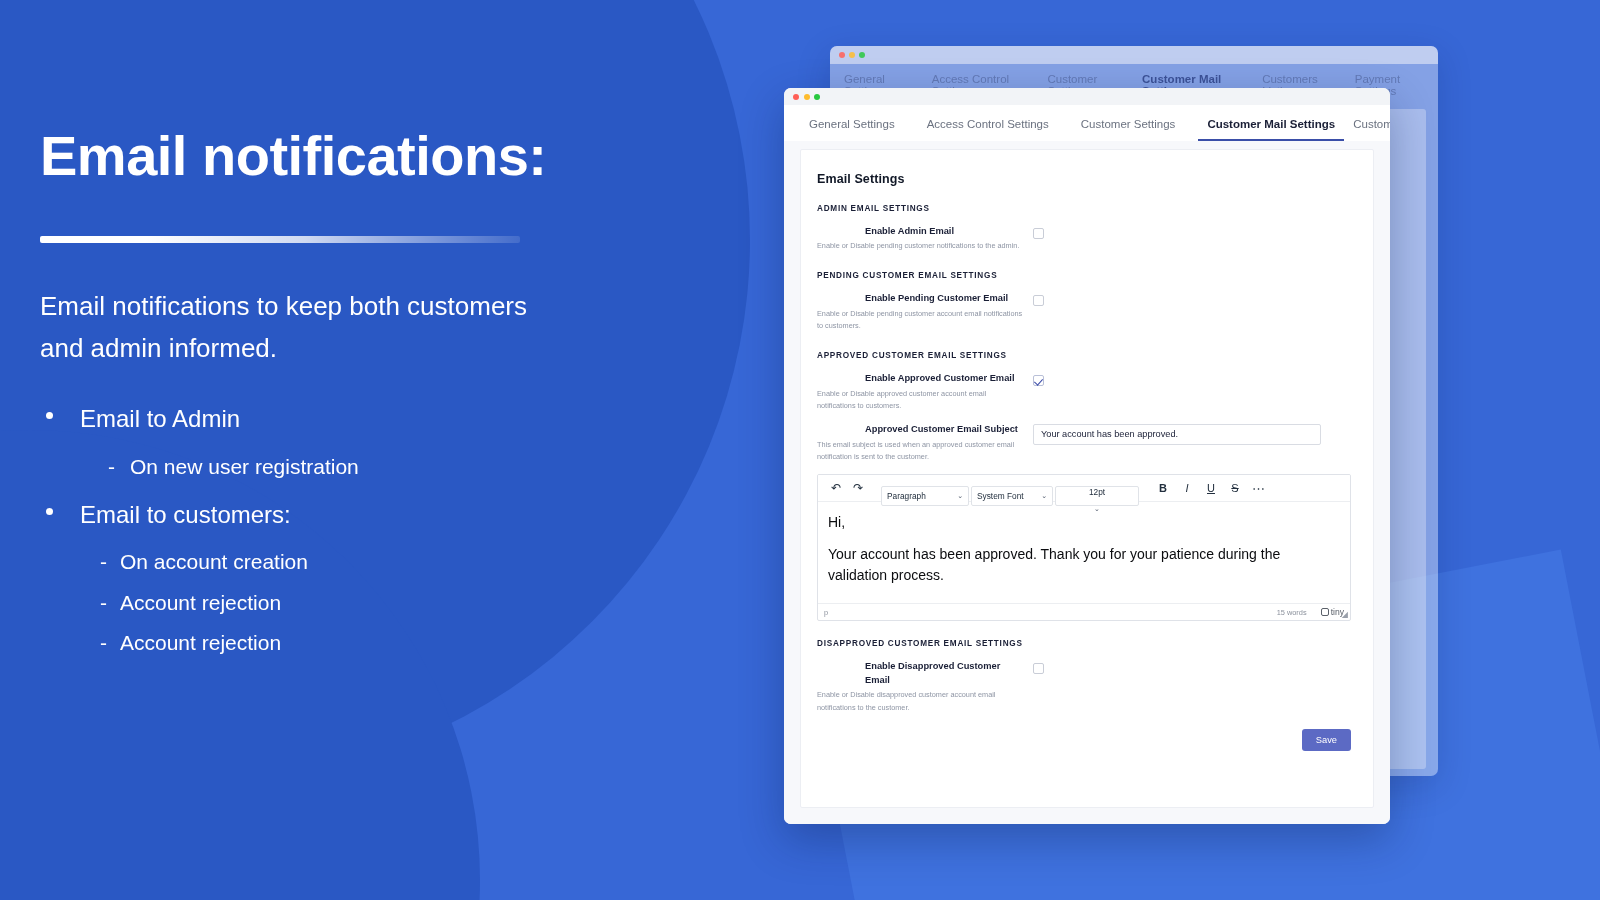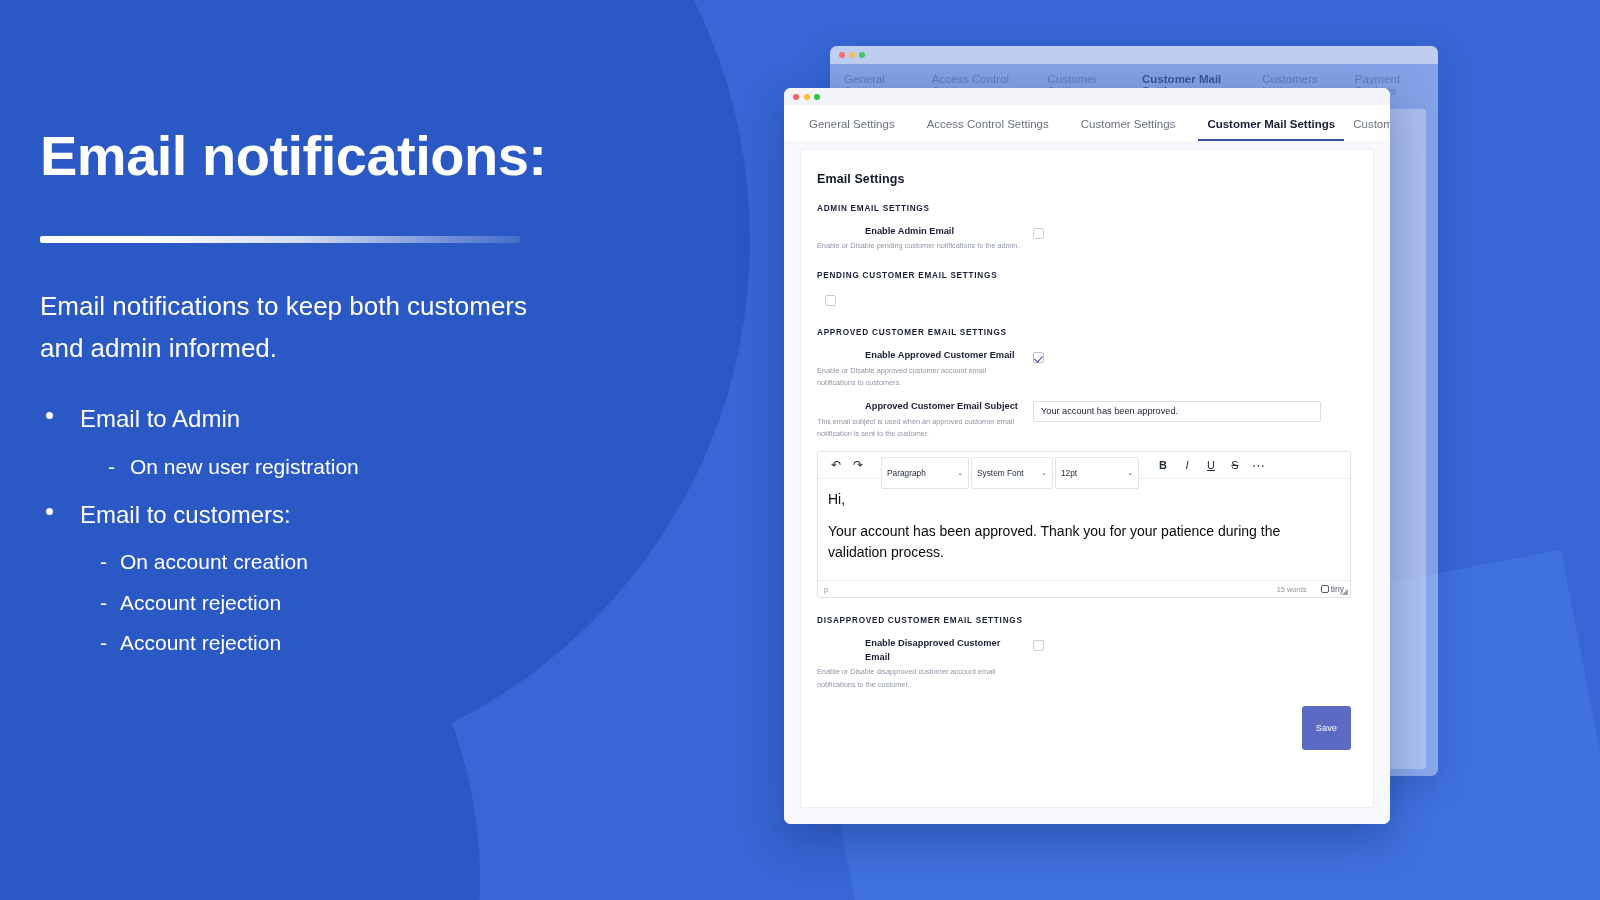--- a/index.html
+++ b/index.html
@@ -278,35 +278,35 @@
   }
   .tb-btn {
     width: 20px; height: 20px;
     display: flex; align-items: center; justify-content: center;
     color: #222f3e;
     font-size: 12px;
     border-radius: 2px;
   }
   .tb-sep { width: 9px; }
   .tb-select {
-    height: 32px;
+    height: 20px;
     border: 1px solid #e0e3e8;
     border-radius: 2px;
     display: flex; align-items: center;
     justify-content: space-between;
     padding: 0 5px;
     font-size: 8.3px;
     color: #222f3e;
     gap: 8px;
     background: #fff;
     margin-top: 16px;
   }
   .tb-select.w1 { width: 88px; }
   .tb-select.w2 { width: 82px; }
-  .tb-select.w3 { width: 84px; }
+  .tb-select.w3 { width: 84px; flex-direction: column; }
   .tb-select .chev { font-size: 7px; color: #4a5568; }
   .tb-fmt { font-size: 11px; color: #222f3e; font-weight: 700; width: 22px; text-align: center; }
   .tb-fmt.ital { font-style: italic; font-weight: 400; }
   .tb-fmt.und { text-decoration: underline; font-weight: 400; }
   .tb-fmt.strk { text-decoration: line-through; font-weight: 400; }
   .tb-more { font-size: 13px; color: #222f3e; letter-spacing: 1px; margin-left: 4px; }
 
   #editor-body {
     min-height: 68px;
     padding: 10px 10px 6px 10px;
@@ -336,21 +336,21 @@
     font-size: 8px; color: #9aa0aa;
   }
 
   #save-row { display: flex; justify-content: flex-end; margin-top: 14px; }
   #save-button {
     background: #5c6ac4;
     color: #ffffff;
     border: none;
     border-radius: 3px;
     font-size: 9.3px;
-    padding: 17px 14px;
+    padding: 6px 14px;
     font-family: "Liberation Sans", sans-serif;
     cursor: pointer;
   }
 </style>
 </head>
 <body>
 
 <div id="bg-layer">
   <div class="bg-circle-dark"></div>
   <div class="bg-circle-dark2"></div>
@@ -440,20 +440,24 @@
           <div class="field-label">Enable Admin Email</div>
           <div class="field-help">Enable or Disable pending customer notifications to the admin.</div>
         </div>
         <div class="field-control-col">
           <span class="checkbox"></span>
         </div>
       </div>
 
       <div class="section-head spaced">PENDING CUSTOMER EMAIL SETTINGS</div>
       <div class="field-row">
+        <div class="field-label-col">
+          <div class="field-label">Enable Pending Customer Email</div>
+          <div class="field-help">Enable or Disable pending customer account email notifications to customers.</div>
+        </div>
         <div class="field-control-col">
           <span class="checkbox"></span>
         </div>
       </div>
 
       <div class="section-head spaced">APPROVED CUSTOMER EMAIL SETTINGS</div>
       <div class="field-row">
         <div class="field-label-col">
           <div class="field-label">Enable Approved Customer Email</div>
           <div class="field-help">Enable or Disable approved customer account email notifications to customers.</div>

